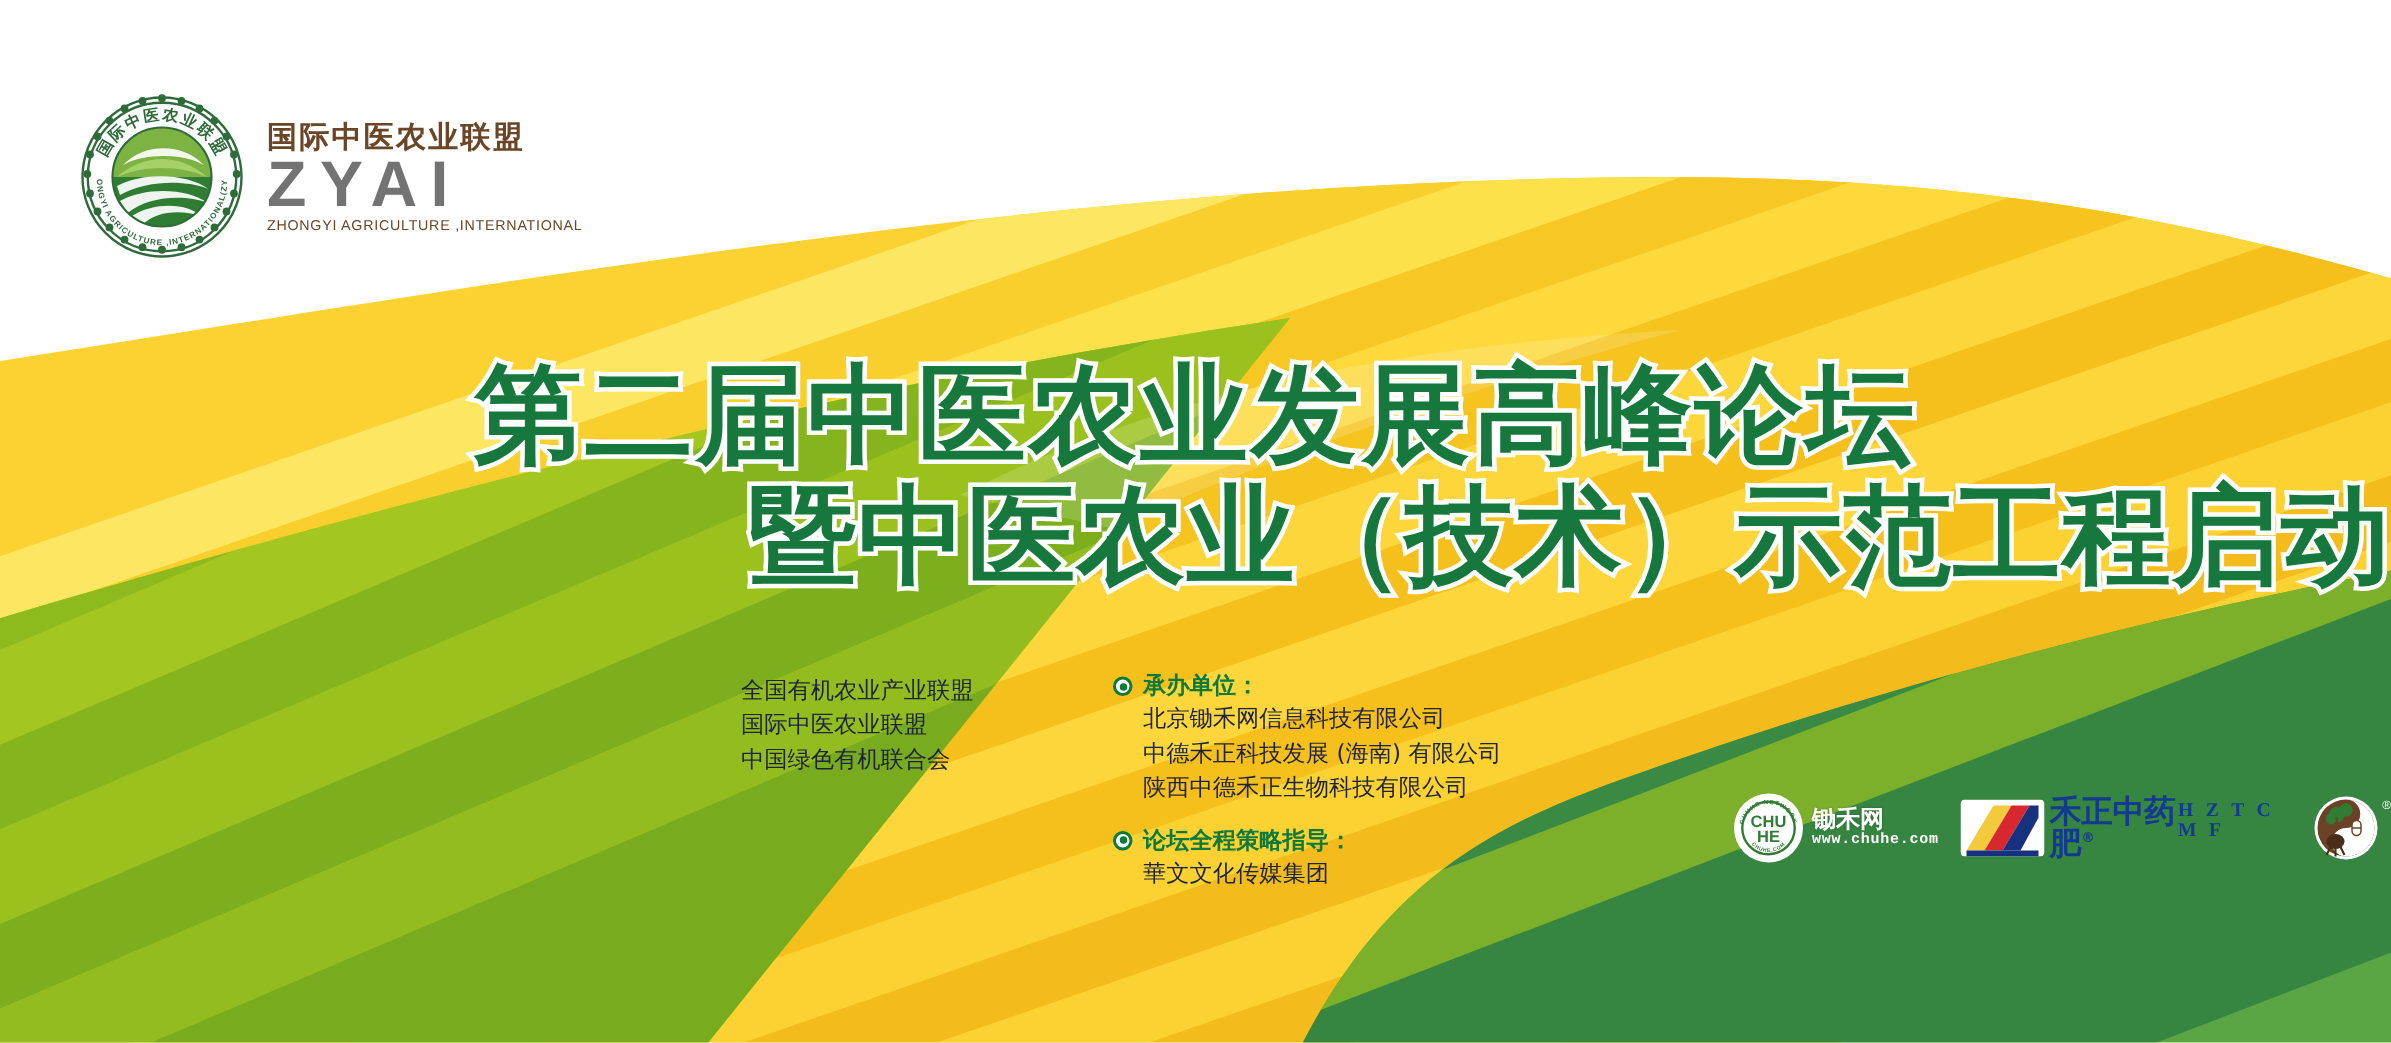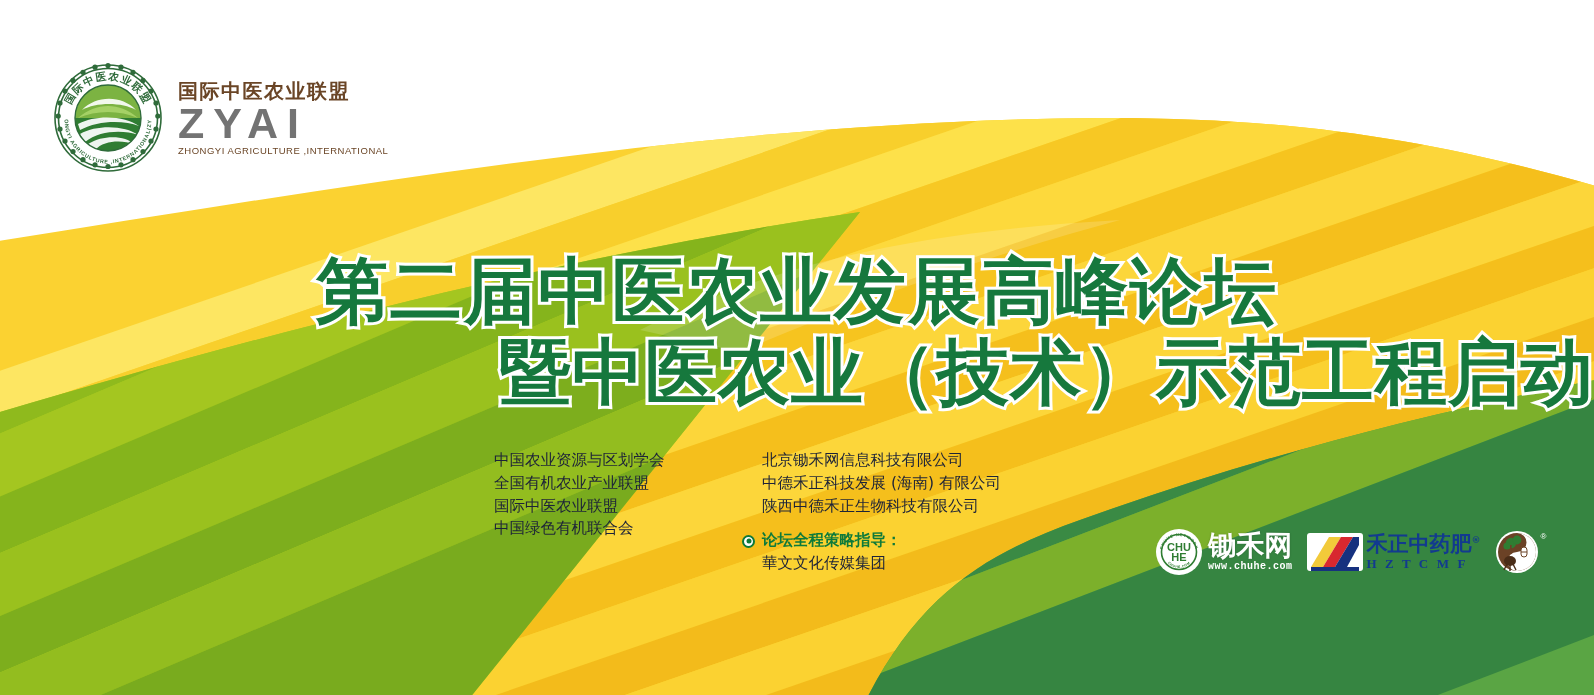--- a/index.html
+++ b/index.html
@@ -33,21 +33,21 @@
   }
   .logo-en{
     font-size:9.5px;color:#6a4526;letter-spacing:0.5px;
     margin-top:2px;
     font-family:"Liberation Sans",sans-serif;
   }
 
   
   .title-block{
     position:absolute;left:0;top:236px;width:1594px;
-    text-align:center;z-index:6;pointer-events:none;margin-top:15px;
+    text-align:center;z-index:6;pointer-events:none;
   }
   .title-line{
     font-family:"DejaVu Sans","Liberation Sans",sans-serif;
     font-weight:bold;
     color:#16783d;
     font-size:72px;
     line-height:1.12;
     letter-spacing:2px;
     -webkit-text-stroke:6px #ffffff;
     paint-order:stroke fill;
@@ -90,35 +90,34 @@
   .sponsors{
     position:absolute;left:1155px;top:528px;z-index:6;
     display:flex;align-items:center;gap:14px;
   }
   .sponsor{display:flex;align-items:center;}
 
   .sp1{gap:5px;}
   .sp1-mark{width:48px;height:48px;position:relative;}
   .sp1-text{display:flex;flex-direction:column;line-height:1;}
   .sp1-cn{
-    font-size:28px;font-weight:bold;color:#ffffff;
+    font-size:16px;font-weight:bold;color:#ffffff;
     letter-spacing:0px;
     font-family:"DejaVu Sans","Liberation Sans",sans-serif;
     text-shadow:0 0 2px rgba(0,0,0,.25);
-    text-align:center;
   }
   .sp1-url{
     font-size:10px;font-weight:bold;color:#ffffff;
     letter-spacing:0.5px;margin-top:2px;
     font-family:Liberation Mono, monospace;
   }
 
   .sp2{gap:4px;}
   .sp2-mark{width:56px;height:38px;position:relative;}
-  .sp2-text{display:flex;flex-direction:column;line-height:1;}
+  .sp2-text{display:flex;line-height:1;}
   .sp2-cn{
     font-size:21px;font-weight:bold;color:#123a8f;
     font-family:"DejaVu Sans","Liberation Sans",sans-serif;
     letter-spacing:0px;position:relative;
   }
   .sp2-sup{font-size:9px;vertical-align:super;}
   .sp2-en{
     font-size:13px;font-weight:bold;color:#123a8f;
     letter-spacing:2.6px;margin-top:2px;
     font-family:"Liberation Serif",serif;
@@ -315,30 +314,33 @@
   <div class="title-block">
     <div class="title-line l1">第二届中医农业发展高峰论坛</div>
     <div class="title-line l2">暨中医农业（技术）示范工程启动</div>
   </div>
 
   <div class="credits">
 
     <div class="credit-col">
       <div class="credit-group">
         <div class="credit-items">
-          <div class="credit-item">中国农业资源与区划学会</div>
           <div class="credit-item">全国有机农业产业联盟</div>
           <div class="credit-item">国际中医农业联盟</div>
           <div class="credit-item">中国绿色有机联合会</div>
         </div>
       </div>
     </div>
 
     <div class="credit-col">
       <div class="credit-group">
+        <div class="credit-head">
+          <span class="bullet"></span>
+          <span>承办单位：</span>
+        </div>
         <div class="credit-items">
           <div class="credit-item">北京锄禾网信息科技有限公司</div>
           <div class="credit-item">中德禾正科技发展 (海南) 有限公司</div>
           <div class="credit-item">陕西中德禾正生物科技有限公司</div>
         </div>
       </div>
       <div class="credit-group">
         <div class="credit-head">
           <span class="bullet"></span>
           <span>论坛全程策略指导：</span>

